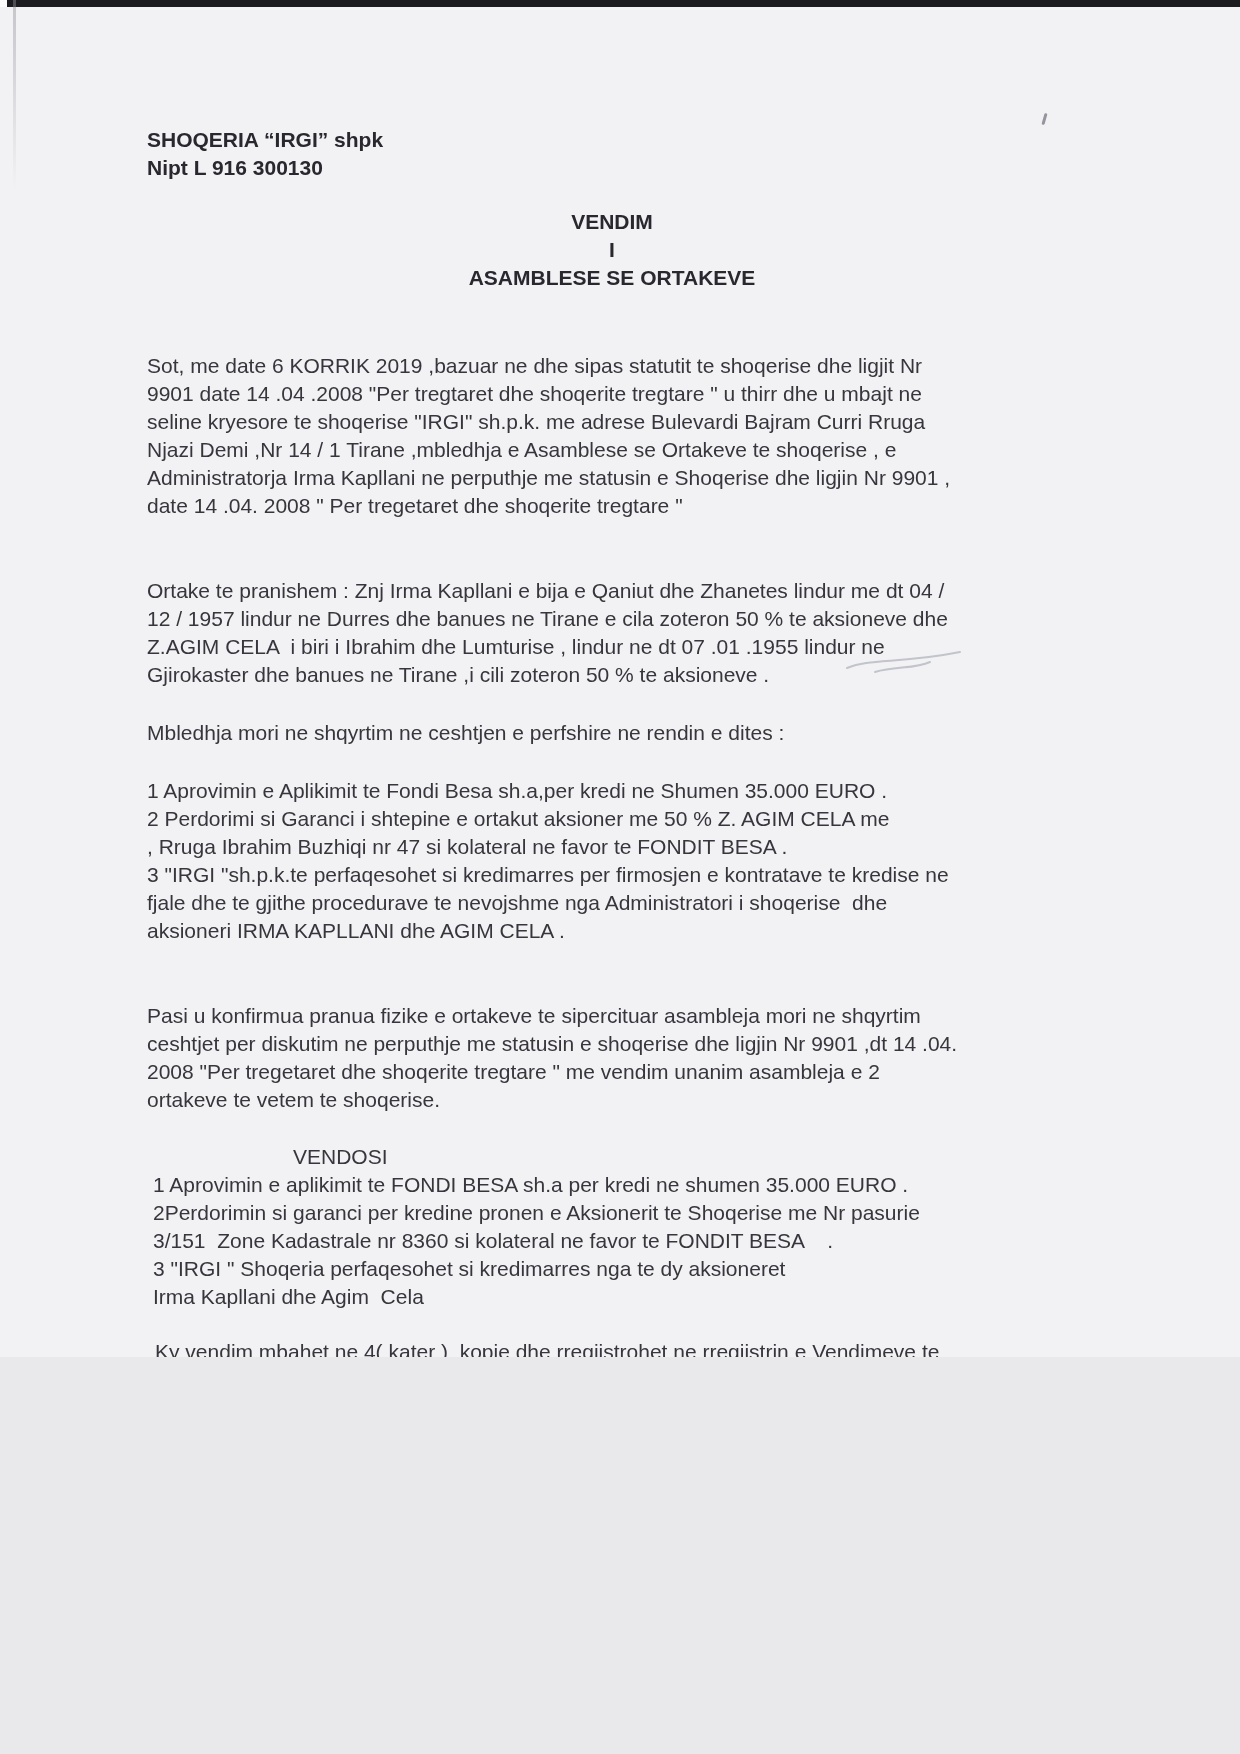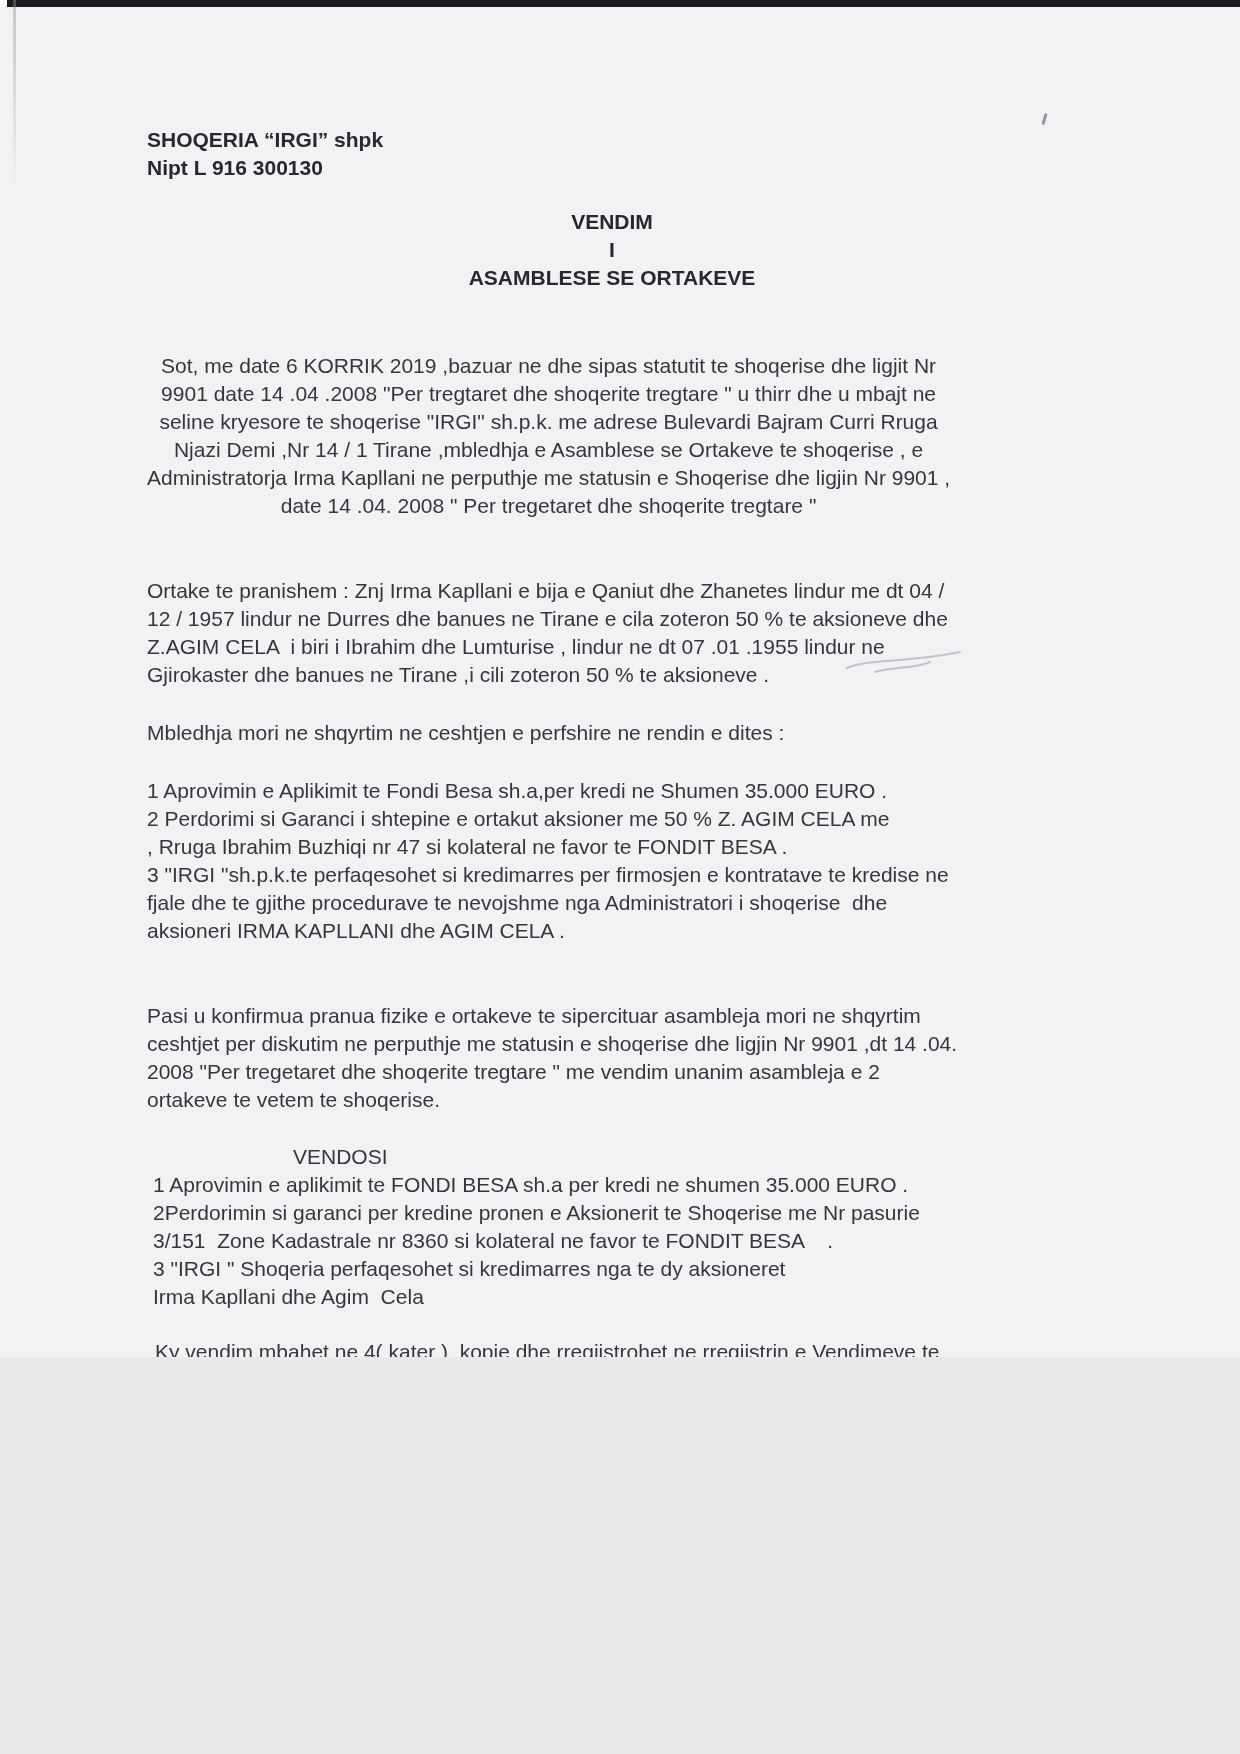--- a/index.html
+++ b/index.html
@@ -41,21 +41,21 @@
       <div class="line">SHOQERIA “IRGI” shpk</div>
       <div class="line">Nipt L 916 300130</div>
     </div>
 
   <div class="block bold titleblock" style="top:208px;">
       <div class="line">VENDIM</div>
       <div class="line">I</div>
       <div class="line">ASAMBLESE SE ORTAKEVE</div>
     </div>
 
-  <div class="block" style="left:147px; top:352px;text-align:center;">
+  <div class="block" style="left:147px; top:352px;">
       <div class="line">Sot, me date 6 KORRIK 2019 ,bazuar ne dhe sipas statutit te shoqerise dhe ligjit Nr</div>
       <div class="line">9901 date 14 .04 .2008 "Per tregtaret dhe shoqerite tregtare " u thirr dhe u mbajt ne</div>
       <div class="line">seline kryesore te shoqerise "IRGI" sh.p.k. me adrese Bulevardi Bajram Curri Rruga</div>
       <div class="line">Njazi Demi ,Nr 14 / 1 Tirane ,mbledhja e Asamblese se Ortakeve te shoqerise , e</div>
       <div class="line">Administratorja Irma Kapllani ne perputhje me statusin e Shoqerise dhe ligjin Nr 9901 ,</div>
       <div class="line">date 14 .04. 2008 " Per tregetaret dhe shoqerite tregtare "</div>
     </div>
 
   <div class="block" style="left:147px; top:577px;">
       <div class="line">Ortake te pranishem : Znj Irma Kapllani e bija e Qaniut dhe Zhanetes lindur me dt 04 /</div>

